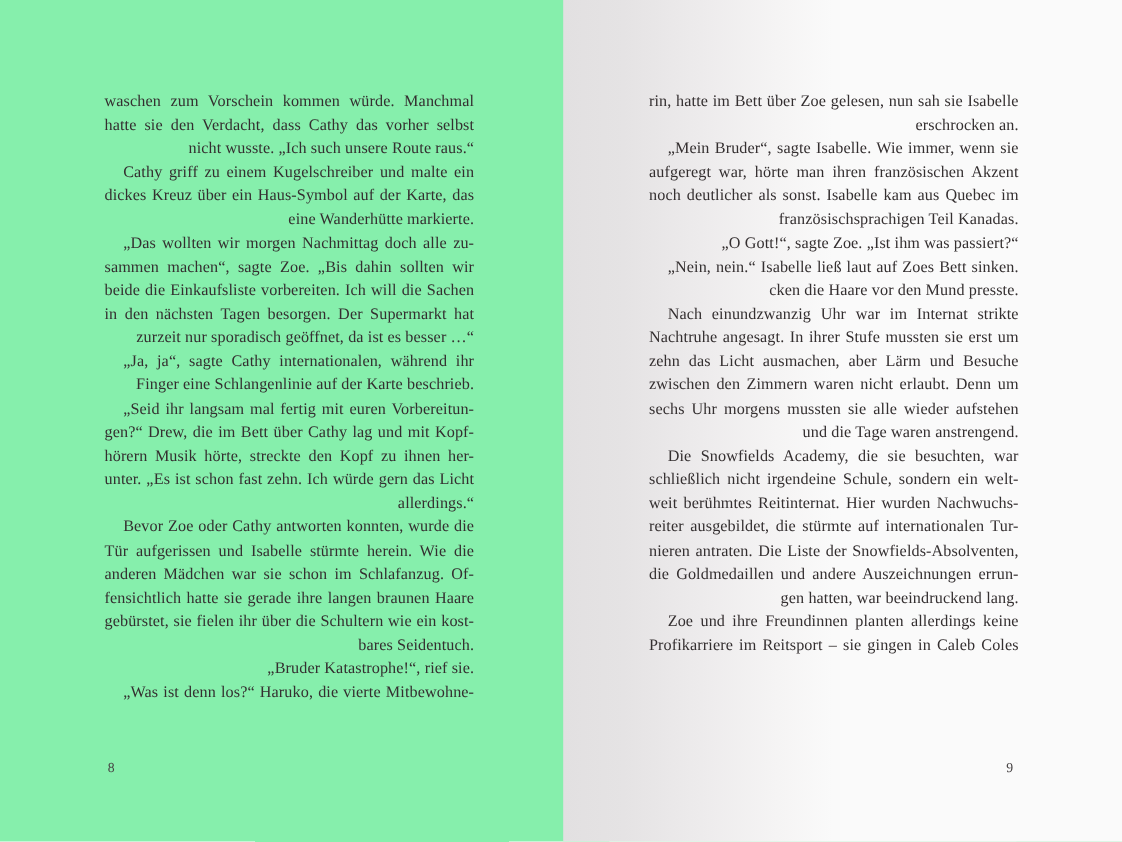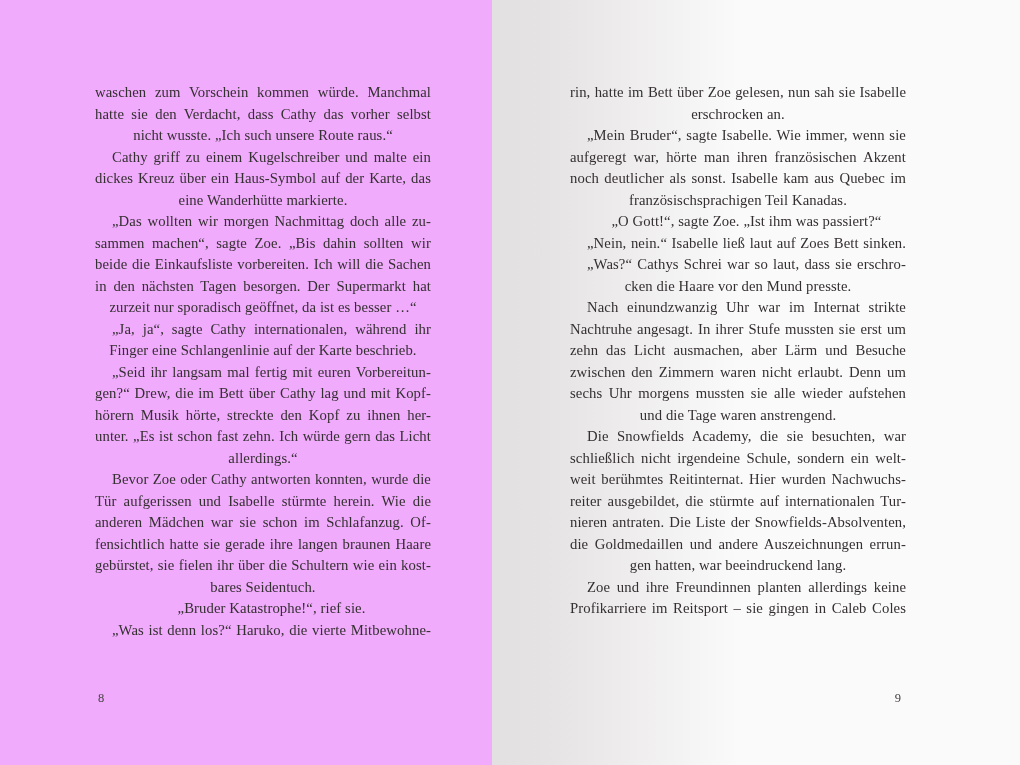--- a/index.html
+++ b/index.html
@@ -17,24 +17,24 @@
     height: 765px;
   }
   .page {
     position: absolute;
     top: 0;
     height: 765px;
   }
   .page-left {
     left: 0;
     width: 554px;
-    background: #f0abfc;
+    background: #86efac;
   }
   .page-right {
-    left: 492px;
+    left: 512px;
     width: 412px;
     background: linear-gradient(90deg,
       #e2e0e1 0px,
       #e5e3e4 55px,
       #edebec 125px,
       #f5f4f4 195px,
       #fafafa 245px,
       #fafafa 100%);
   }
   .text-col {
@@ -43,21 +43,21 @@
     width: 336px;
     color: #342f30;
     font-size: 14.7px;
     letter-spacing: 0.1px;
   }
   .page-left .text-col { left: 95px; }
   .page-right .text-col { left: 78px; }
   .line {
     line-height: 21.5px;
     height: 21.5px;
-    text-align: center;
+    text-align: right;
   }
   .line.just {
     text-align: justify;
     text-align-last: justify;
   }
   .line.ind {
     padding-left: 17px;
   }
   .folio {
     position: absolute;
@@ -110,21 +110,20 @@
   <div class="page page-right">
     <div class="text-col">
         <div class="line just">rin, hatte im Bett über Zoe gelesen, nun sah sie Isabelle</div>
         <div class="line">erschrocken an.</div>
         <div class="line just ind">„Mein Bruder“, sagte Isabelle. Wie immer, wenn sie</div>
         <div class="line just">aufgeregt war, hörte man ihren französischen Akzent</div>
         <div class="line just">noch deutlicher als sonst. Isabelle kam aus Quebec im</div>
         <div class="line">französischsprachigen Teil Kanadas.</div>
         <div class="line ind">„O Gott!“, sagte Zoe. „Ist ihm was passiert?“</div>
         <div class="line just ind">„Nein, nein.“ Isabelle ließ laut auf Zoes Bett sinken.</div>
-        <div class="line just ind">„Was?“ Cathys Schrei war so laut, dass sie erschro-</div>
         <div class="line">cken die Haare vor den Mund presste.</div>
         <div class="line just ind">Nach einundzwanzig Uhr war im Internat strikte</div>
         <div class="line just">Nachtruhe angesagt. In ihrer Stufe mussten sie erst um</div>
         <div class="line just">zehn das Licht ausmachen, aber Lärm und Besuche</div>
         <div class="line just">zwischen den Zimmern waren nicht erlaubt. Denn um</div>
         <div class="line just">sechs Uhr morgens mussten sie alle wieder aufstehen</div>
         <div class="line">und die Tage waren anstrengend.</div>
         <div class="line just ind">Die Snowfields Academy, die sie besuchten, war</div>
         <div class="line just">schließlich nicht irgendeine Schule, sondern ein welt-</div>
         <div class="line just">weit berühmtes Reitinternat. Hier wurden Nachwuchs-</div>

